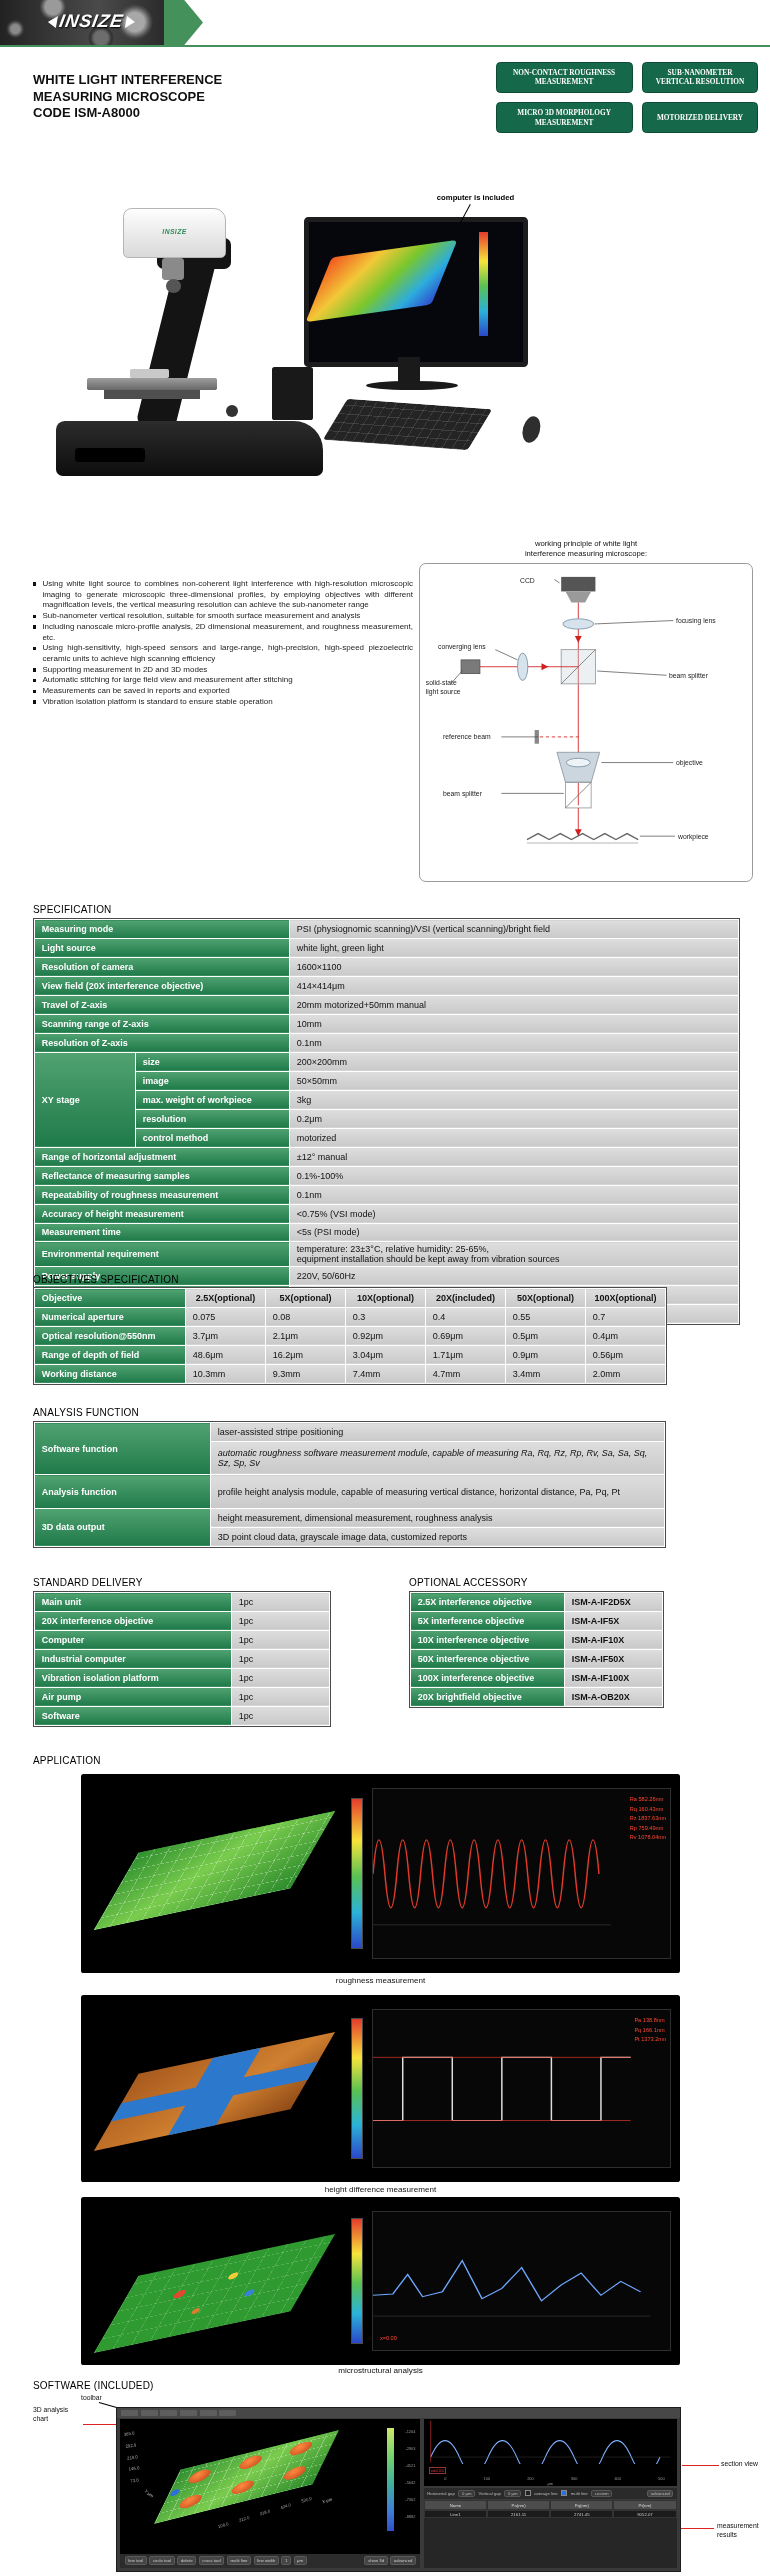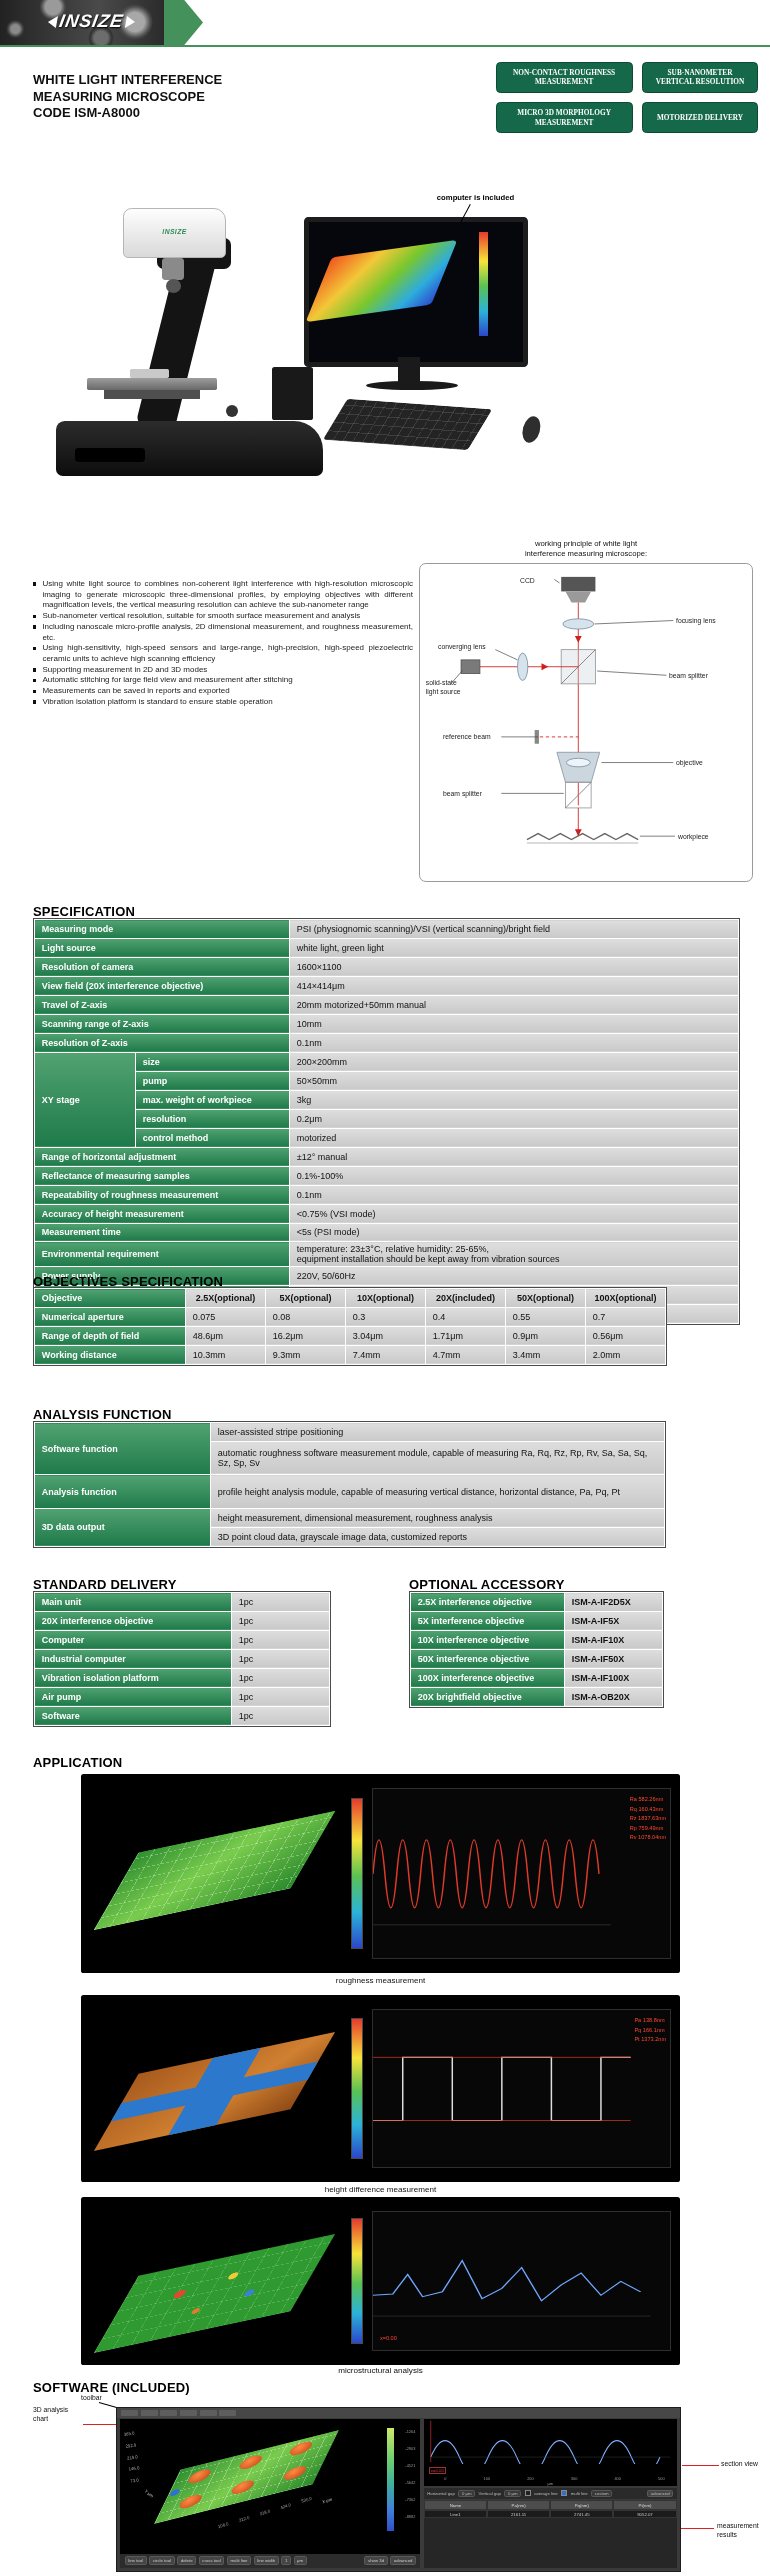--- a/index.html
+++ b/index.html
@@ -60,21 +60,21 @@
                      repeating-linear-gradient(0deg,rgba(255,255,255,.12) 0 0.9px,transparent 0.9px 8.6px);}
   .mouse{position:absolute;left:467px;top:223px;width:17px;height:26.5px;background:#2e2e2e;border-radius:50%;transform:rotate(15deg);}
 
   
   .diagram{position:absolute;left:419px;top:539px;width:334px;height:344px;font-size:7.7px;color:#111;}
   .diagram .dt{width:100%;text-align:center;line-height:1.25;}
   .dbox{position:absolute;left:0;top:24px;width:332px;height:317px;border:0.9px solid #9a9a9a;border-radius:6.8px;background:#fff;}
   .dlabel{position:absolute;font-size:6.8px;color:#222;white-space:nowrap;}
 
   
-  .sec-heading{position:absolute;font-size:13px;font-weight:bold;color:#000;letter-spacing:0.2px;text-align:center;}
+  .sec-heading{position:absolute;font-size:10px;font-weight:normal;color:#000;letter-spacing:0.2px;text-align:center;}
 
   
   .tbl{position:absolute;border:0.9px solid #4a4a4a;background:#fff;}
   .dtable{border-collapse:collapse;table-layout:fixed;}
   .dtable td{border:1.7px solid #fff;font-size:9px;padding:1.7px 6.8px;height:14.6px;vertical-align:middle;overflow:hidden;}
   td.lbl{background:linear-gradient(180deg,#51a271,#1f7a4a);color:#fff;font-weight:bold;}
   td.val{background:linear-gradient(180deg,#dedede,#c9c9c9);color:#111;}
   td.hdr{background:linear-gradient(180deg,#dedede,#c9c9c9);color:#111;font-weight:bold;text-align:center;padding:1.7px 3.4px;}
   td.valb{background:linear-gradient(180deg,#dedede,#c9c9c9);color:#111;font-weight:bold;}
 
@@ -301,21 +301,21 @@
       <tr>
             <td class="lbl" colspan="2">Resolution of Z-axis</td>
             <td class="val">0.1nm</td>
           </tr>
       <tr>
         <td class="lbl" rowspan="5">XY stage</td>
         <td class="lbl">size</td>
         <td class="val">200×200mm</td>
       </tr>
       <tr>
-            <td class="lbl">pump</td>
+            <td class="lbl">image</td>
             <td class="val">50×50mm</td>
           </tr>
       <tr>
             <td class="lbl">max. weight of workpiece</td>
             <td class="val">3kg</td>
           </tr>
       <tr>
             <td class="lbl">resolution</td>
             <td class="val">0.2μm</td>
           </tr>
@@ -391,20 +391,29 @@
       <tr>
         <td class="lbl">Numerical aperture</td>
         <td class="val">0.075</td>
         <td class="val">0.08</td>
         <td class="val">0.3</td>
         <td class="val">0.4</td>
         <td class="val">0.55</td>
         <td class="val">0.7</td>
       </tr>
       <tr>
+        <td class="lbl">Optical resolution@550nm</td>
+        <td class="val">3.7μm</td>
+        <td class="val">2.1μm</td>
+        <td class="val">0.92μm</td>
+        <td class="val">0.69μm</td>
+        <td class="val">0.5μm</td>
+        <td class="val">0.4μm</td>
+      </tr>
+      <tr>
         <td class="lbl">Range of depth of field</td>
         <td class="val">48.6μm</td>
         <td class="val">16.2μm</td>
         <td class="val">3.04μm</td>
         <td class="val">1.71μm</td>
         <td class="val">0.9μm</td>
         <td class="val">0.56μm</td>
       </tr>
       <tr>
         <td class="lbl">Working distance</td>
@@ -425,21 +434,21 @@
       <colgroup>
           <col style="width:176px">
           <col style="width:454px">
         </colgroup>
       <tbody>
           <tr>
         <td class="lbl" rowspan="2">Software function</td>
         <td class="val">laser-assisted stripe positioning</td>
       </tr>
       <tr>
-            <td class="val" style="height:29px;">automatic roughness software measurement module, capable of measuring Ra, Rq, Rz, Rp, Rv, Sa, Sa, Sq, Sz, Sp, Sv</td>
+            <td class="val" style="height:29px;font-style:italic;">automatic roughness software measurement module, capable of measuring Ra, Rq, Rz, Rp, Rv, Sa, Sa, Sq, Sz, Sp, Sv</td>
           </tr>
       <tr>
         <td class="lbl">Analysis function</td>
         <td class="val" style="height:29px;">profile height analysis module, capable of measuring vertical distance, horizontal distance, Pa, Pq, Pt</td>
       </tr>
       <tr>
         <td class="lbl" rowspan="2">3D data output</td>
         <td class="val">height measurement, dimensional measurement, roughness analysis</td>
       </tr>
       <tr>

